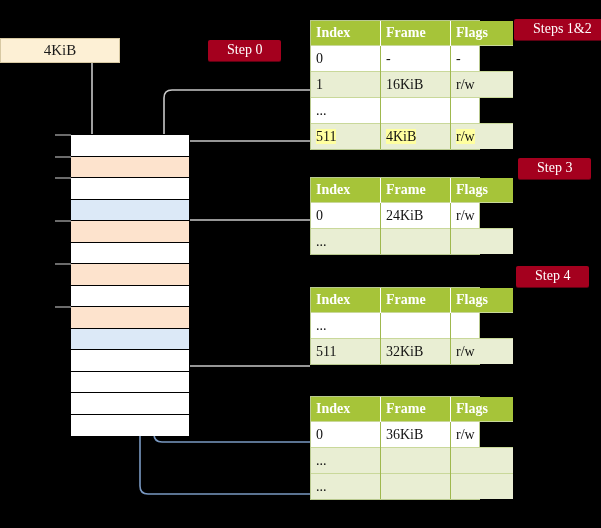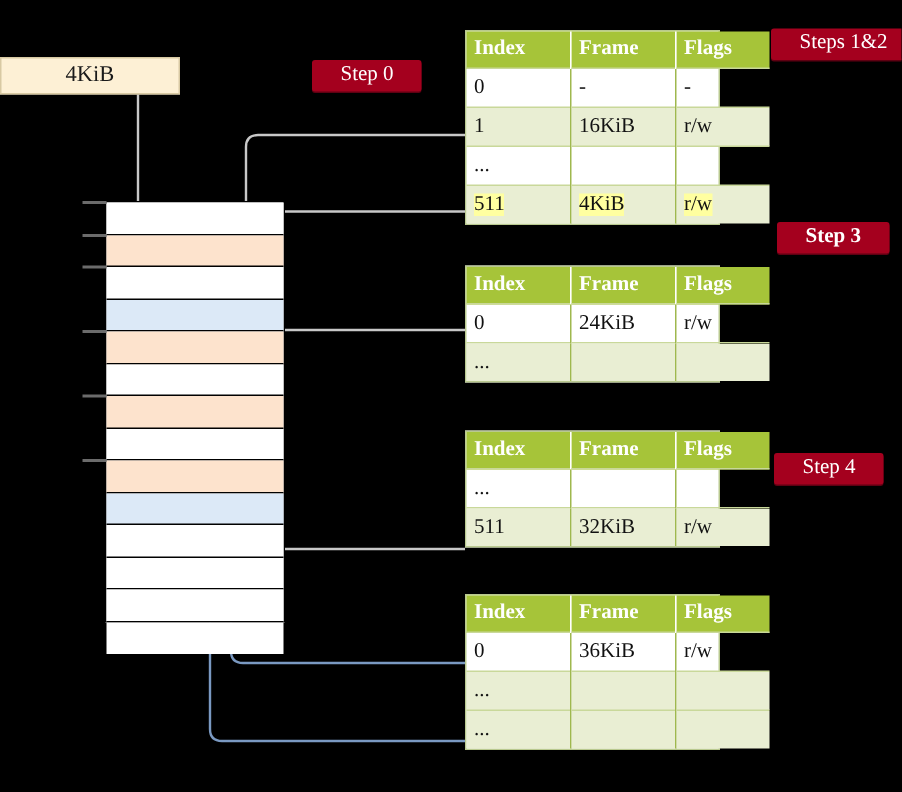--- a/index.html
+++ b/index.html
@@ -12,22 +12,22 @@
           background:#fdf0d5;border:1px solid #d8c9a3;box-sizing:border-box;
           display:flex;align-items:center;justify-content:center;
           font-size:15px;color:#1a1a1a;}
 
   
   .badge{position:absolute;background:#a4001e;color:#fff;font-size:14px;
          padding:2px 19px 3px;border-radius:2px;white-space:nowrap;
          box-shadow:0 1px 0 #5e0012;}
   #badge-step0{left:188px;top:40px;margin-left:20px;}
   #badge-steps12{left:514px;top:19px;}
-  #badge-step3{left:518px;top:148px;font-weight:bold;}
-  #badge-step4{left:516px;top:266px;margin-top:36px;}
+  #badge-step3{left:518px;top:158px;}
+  #badge-step4{left:516px;top:266px;}
 
   
   .memcol{position:absolute;left:70px;top:134px;width:120px;height:281px;
           border:1px solid #000;box-sizing:border-box;background:#fff;}
   .memrow{height:21.5px;box-sizing:border-box;border-bottom:1px solid #000;
           background:#fff;}
   .memrow:last-child{border-bottom:none;}
   .memrow.orange{background:#fde3cd;}
   .memrow.blue{background:#dce9f7;}
   .tick{position:absolute;height:0;border-top:2px solid #6b6b6b;width:16px;left:55px;}

